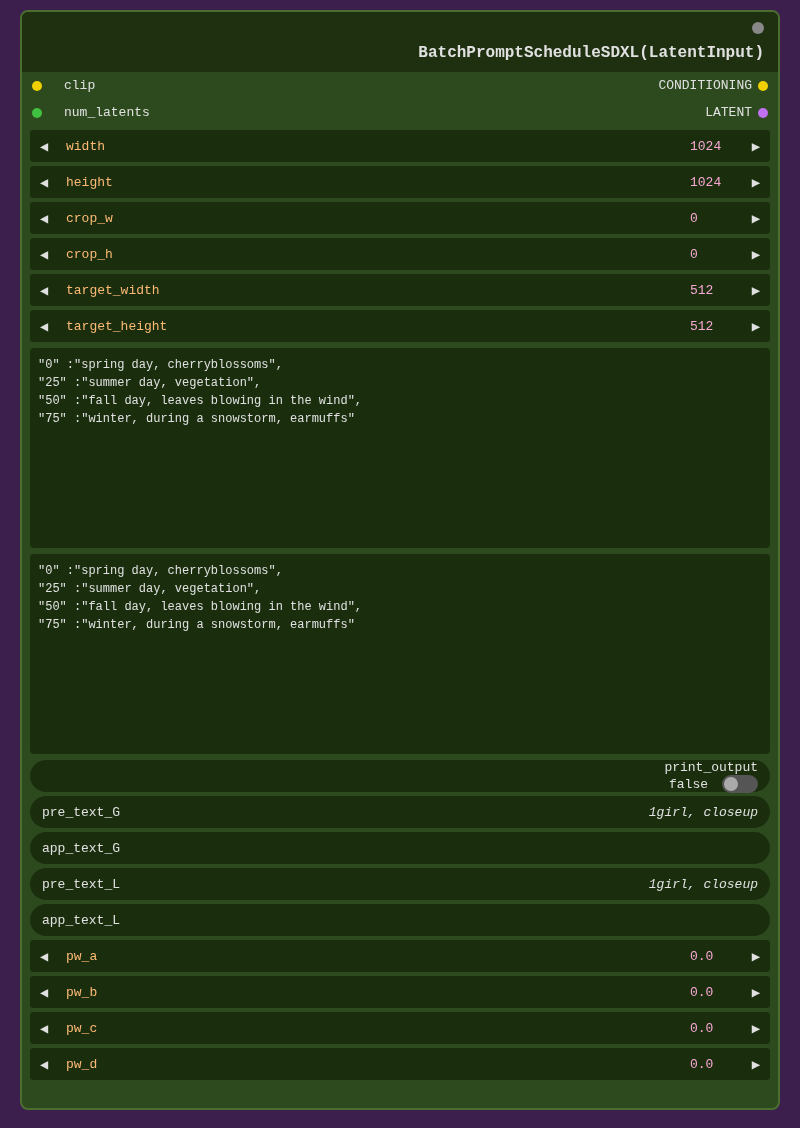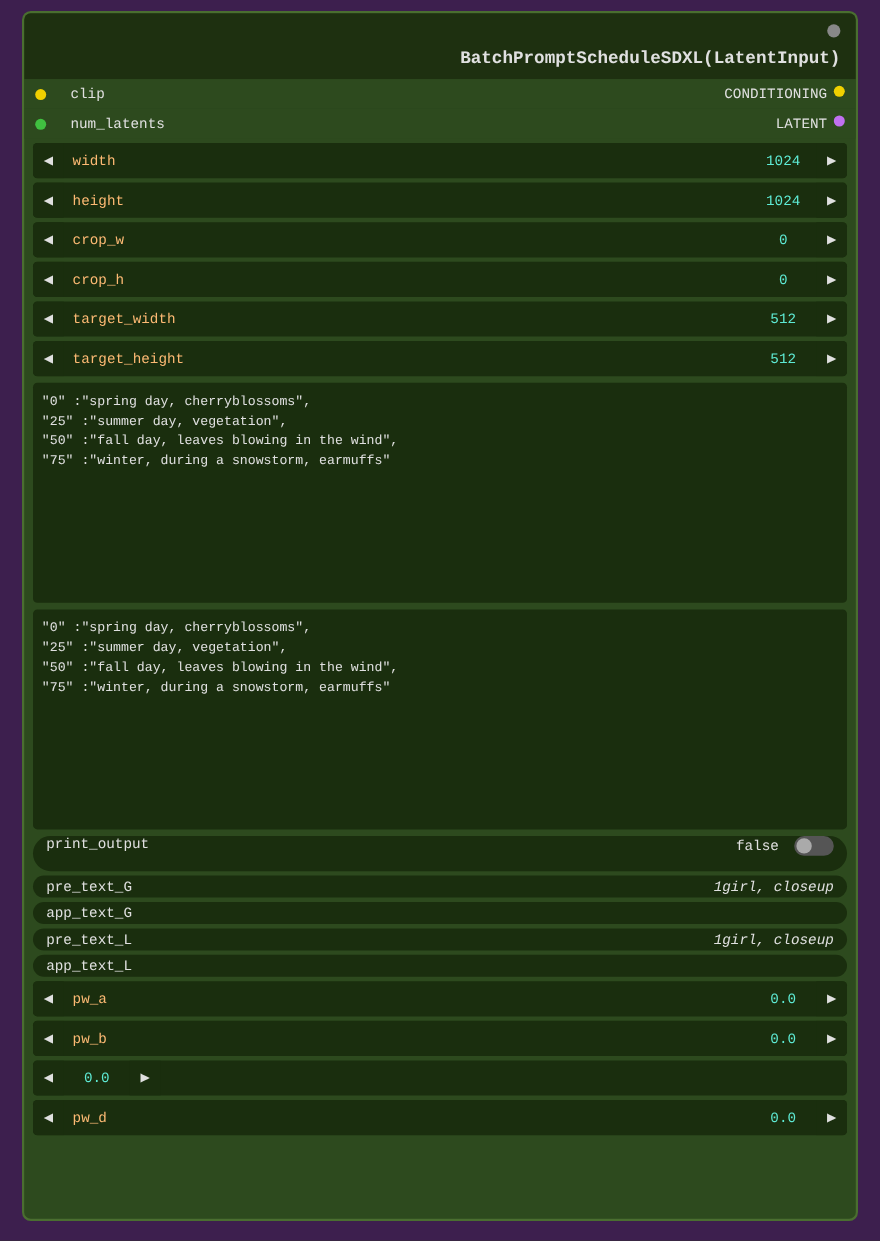--- a/index.html
+++ b/index.html
@@ -49,20 +49,21 @@
     }
     .io-left {
       display: flex;
       align-items: center;
       gap: 22px;
       color: #e0e0e0;
       font-size: 13px;
     }
     .io-right {
       display: flex;
+      align-items: center;
       gap: 6px;
       color: #e0e0e0;
       font-size: 13px;
     }
     .dot-yellow {
       width: 10px;
       height: 10px;
       border-radius: 50%;
       background: #f0d000;
       flex-shrink: 0;
@@ -102,25 +103,25 @@
       height: 100%;
       background: #1a2e0e;
     }
     .param-label {
       flex: 1;
       color: #fdba74;
       font-size: 13px;
       padding: 0 8px;
     }
     .param-value {
-      color: #5eead4;
+      color: #f9a8d4;
       font-size: 13px;
       padding: 0 8px;
       min-width: 60px;
-      text-align: center;
+      text-align: left;
     }
     .param-arrow-right {
       width: 28px;
       display: flex;
       align-items: center;
       justify-content: center;
       color: #e0e0e0;
       font-size: 14px;
       cursor: pointer;
       flex-shrink: 0;
@@ -136,27 +137,28 @@
     }
     .text-area-content {
       color: #e0e0e0;
       font-size: 12px;
       font-family: 'Courier New', Courier, monospace;
       white-space: pre-wrap;
       line-height: 1.5;
     }
     .toggle-row {
       display: flex;
-      align-items: flex-start;
+      align-items: flex-end;
       justify-content: space-between;
       margin: 4px 8px;
       background: #1a2e0e;
       border-radius: 20px;
       height: 32px;
       padding: 0 12px;
+      flex-direction: column;
     }
     .toggle-label {
       color: #e0e0e0;
       font-size: 13px;
     }
     .toggle-value {
       color: #e0e0e0;
       font-size: 13px;
       margin-right: 8px;
     }
@@ -178,21 +180,21 @@
       top: 2px;
       left: 2px;
     }
     .input-row {
       display: flex;
       align-items: center;
       justify-content: space-between;
       margin: 4px 8px;
       background: #1a2e0e;
       border-radius: 20px;
-      height: 20px;
+      height: 32px;
       padding: 0 12px;
     }
     .input-label {
       color: #e0e0e0;
       font-size: 13px;
     }
     .input-value {
       color: #e0e0e0;
       font-size: 13px;
       font-style: italic;
@@ -323,20 +325,21 @@
 
   <div class="param-row">
     <div class="param-arrow-left">◀</div>
     <span class="param-label">pw_b</span>
     <span class="param-value">0.0</span>
     <div class="param-arrow-right">▶</div>
   </div>
 
   <div class="param-row">
     <div class="param-arrow-left">◀</div>
+    <span class="param-label">pw_c</span>
     <span class="param-value">0.0</span>
     <div class="param-arrow-right">▶</div>
   </div>
 
   <div class="param-row">
     <div class="param-arrow-left">◀</div>
     <span class="param-label">pw_d</span>
     <span class="param-value">0.0</span>
     <div class="param-arrow-right">▶</div>
   </div>

